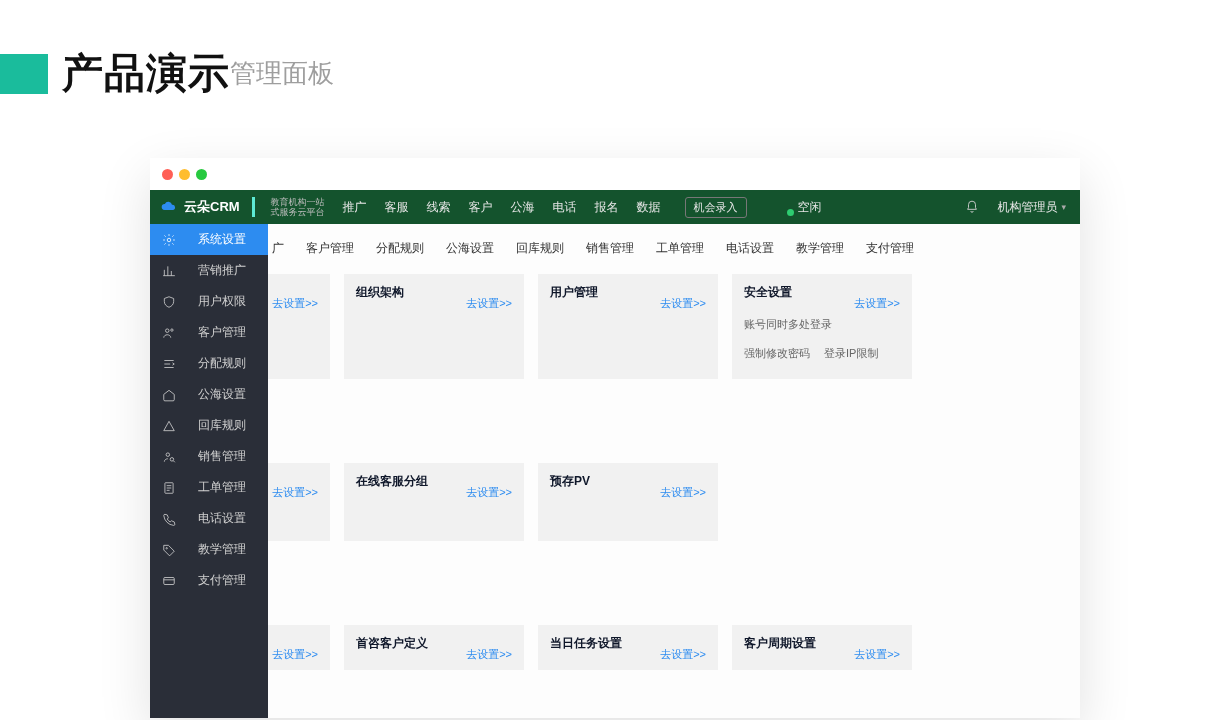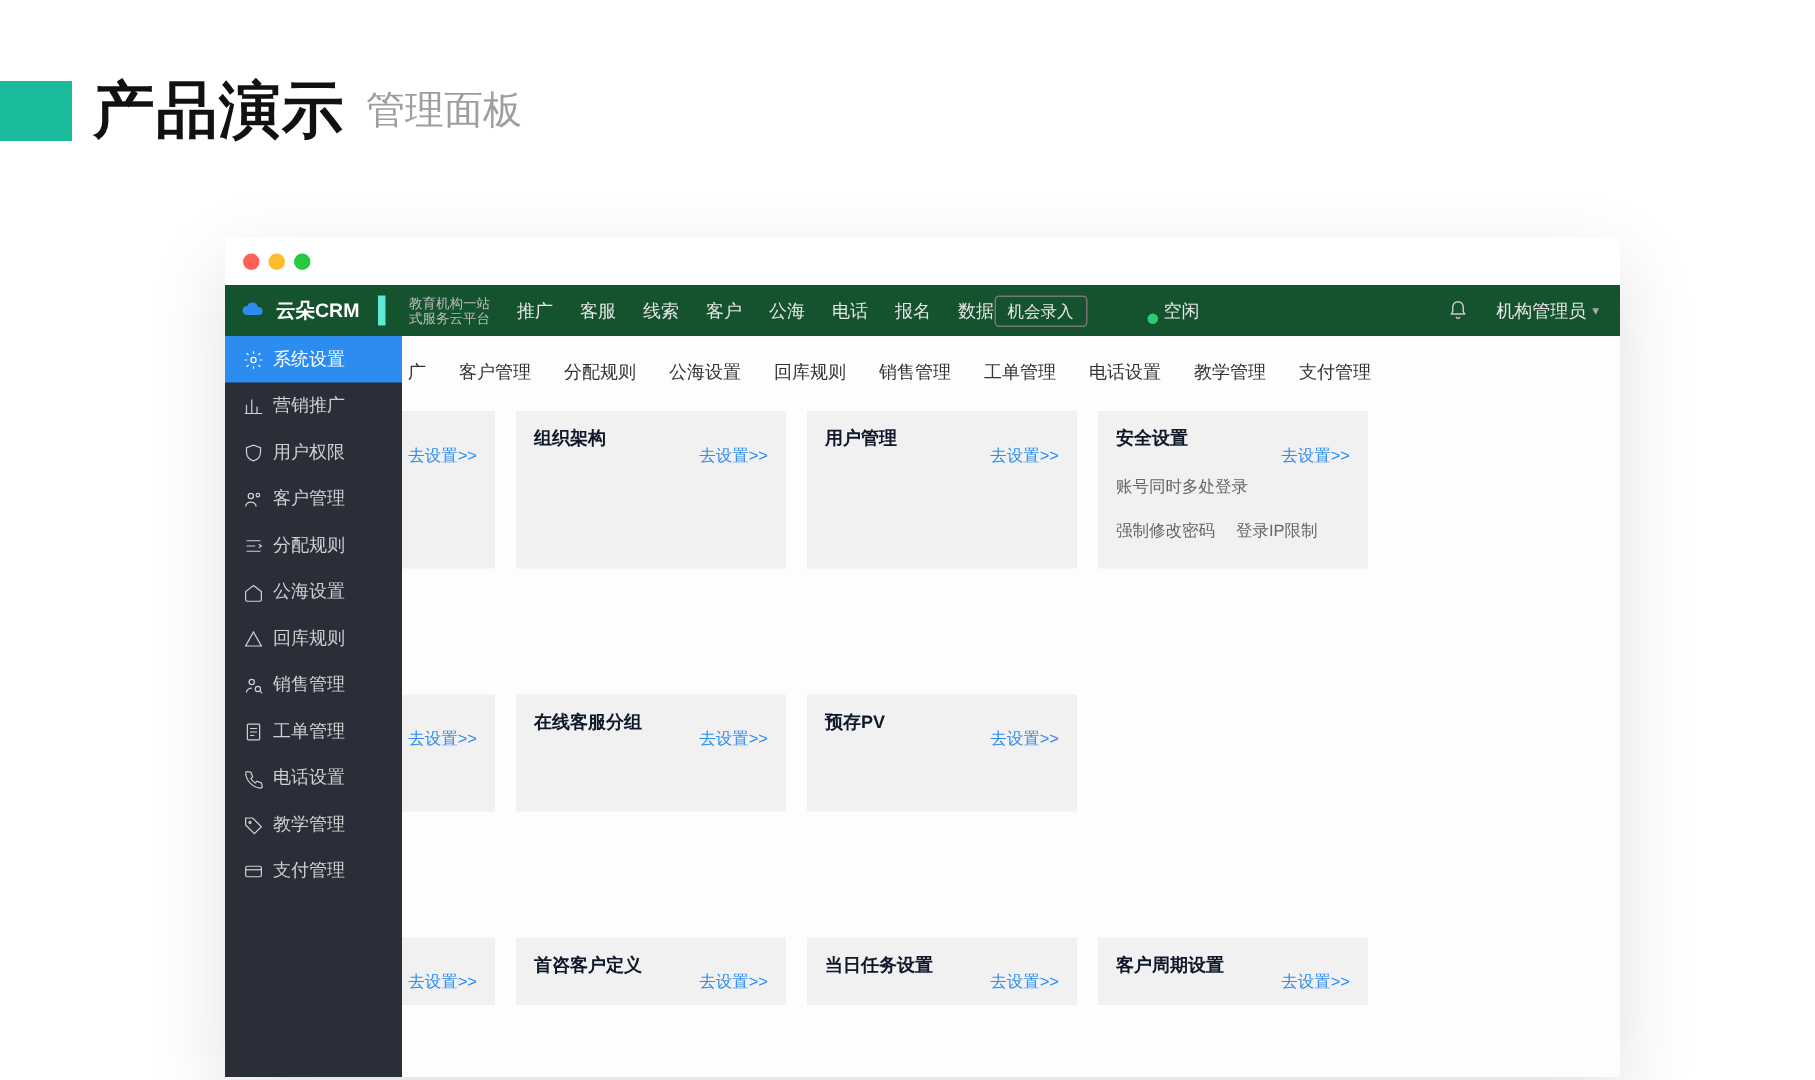--- a/index.html
+++ b/index.html
@@ -2,52 +2,52 @@
 <html><head>
 <meta charset="utf-8">
 <style>
   * { box-sizing: border-box; margin: 0; padding: 0; }
   html, body { width: 1210px; height: 720px; font-family: "Helvetica Neue", Arial, "PingFang SC", "Microsoft YaHei", sans-serif; background: #fff; overflow: hidden; }
 
   
   .page-header { position: absolute; top: 46px; left: 0; display: flex; align-items: center; }
   .green-block { width: 48px; height: 40px; background: #1abc9c; }
   .page-title { font-size: 41px; font-weight: 800; color: #111; margin-left: 14px; letter-spacing: 1px; }
-  .page-subtitle { font-size: 26px; color: #9e9e9e; margin-left: 14px; font-weight: 400; }
+  .page-subtitle { font-size: 26px; color: #9e9e9e; margin-left: 0; font-weight: 400; }
 
   
   .window { position: absolute; top: 158px; left: 150px; width: 930px; height: 560px; background: #fff; box-shadow: 0 18px 50px rgba(0,0,0,0.12); overflow: hidden; }
   .titlebar { height: 32px; background: #fff; display: flex; align-items: center; padding-left: 12px; gap: 6px; }
   .dot { width: 11px; height: 11px; border-radius: 50%; }
   .dot.r { background: #ff5f56; }
   .dot.y { background: #ffbd2e; }
   .dot.g { background: #27c93f; }
 
   
   .topnav { height: 34px; background: #14532d; display: flex; align-items: center; color: #e6e6e6; font-size: 12px; padding: 0 14px 0 10px; }
   .logo { display: flex; align-items: center; gap: 6px; }
   .logo-mark { width: 18px; height: 18px; border-radius: 4px; position: relative; }
   .logo-mark svg { width: 18px; height: 18px; display: block; }
   .logo-text { font-weight: 700; font-size: 13px; color: #fff; }
-  .logo-sub { border-left: 5px solid #5eead4; margin-left: 6px; padding-left: 16px; font-size: 9px; line-height: 10px; color: #bdbdbd; }
+  .logo-sub { border-left: 3px solid #5eead4; margin-left: 6px; padding-left: 16px; font-size: 9px; line-height: 10px; color: #bdbdbd; }
   .nav-items { display: flex; gap: 18px; margin-left: 18px; }
   .nav-items span { cursor: pointer; }
-  .nav-record { border: 1px solid #777; border-radius: 3px; padding: 2px 8px; font-size: 11px; margin-left: 0; cursor: pointer; }
+  .nav-record { border: 1px solid #777; border-radius: 3px; padding: 2px 8px; font-size: 11px; margin-left: 24px; cursor: pointer; }
   .nav-status { margin-left: 40px; display: flex; align-items: flex-end; gap: 4px; }
   .status-dot { width: 7px; height: 7px; border-radius: 50%; background: #2ecc71; }
   .nav-spacer { flex: 1; }
   .bell { width: 14px; height: 14px; margin-right: 18px; }
   .bell svg { width: 14px; height: 14px; stroke: #ccc; }
   .user-role { font-size: 12px; color: #e6e6e6; display: flex; align-items: center; gap: 4px; cursor: pointer; }
   .caret { font-size: 9px; color: #aaa; }
 
   
   .body { position: absolute; top: 66px; left: 0; right: 0; bottom: 0; background: #fdfdfd; }
   .sidebar { position: absolute; top: 0; left: 0; width: 118px; bottom: 0; background: #2a2e38; color: #d0d0d0; font-size: 12px; }
-  .sb-item { display: flex; align-items: center; gap: 6px; padding: 7px 12px; cursor: pointer; }
+  .sb-item { display: flex; align-items: center; gap: 22px; padding: 7px 12px; cursor: pointer; }
   .sb-item.active { background: #2d8cf0; color: #fff; }
   .sb-icon { width: 14px; height: 14px; flex-shrink: 0; display: flex; align-items: center; justify-content: center; }
   .sb-icon svg { width: 14px; height: 14px; stroke: currentColor; fill: none; stroke-width: 1.4; }
 
   .content { position: absolute; left: 118px; right: 0; top: 0; bottom: 0; overflow: hidden; }
   .tabs { display: flex; gap: 2px; padding: 10px 0 10px 0px; font-size: 12px; color: #333; flex-wrap: wrap; }
   .tab { padding: 5px 9px; border: 1px solid transparent; border-radius: 2px; cursor: pointer; }
   .tab:first-child { margin-left: -6px; }
 
   .cards-scroll { position: absolute; top: 50px; left: -118px; right: 0; bottom: 0; overflow-y: auto; padding-right: 16px; }

